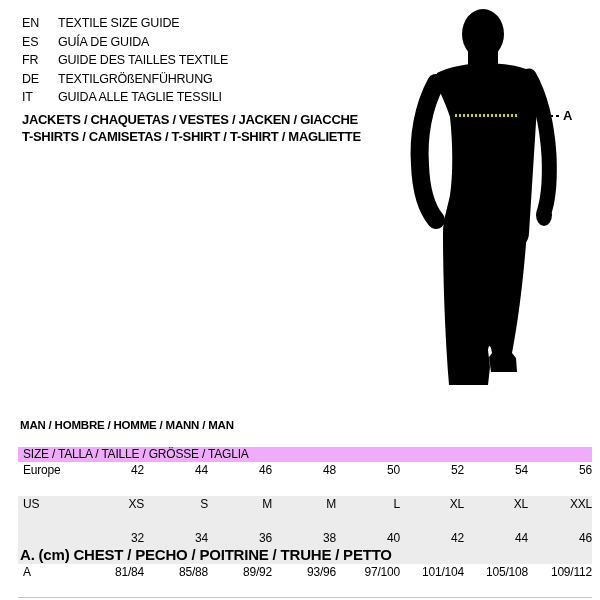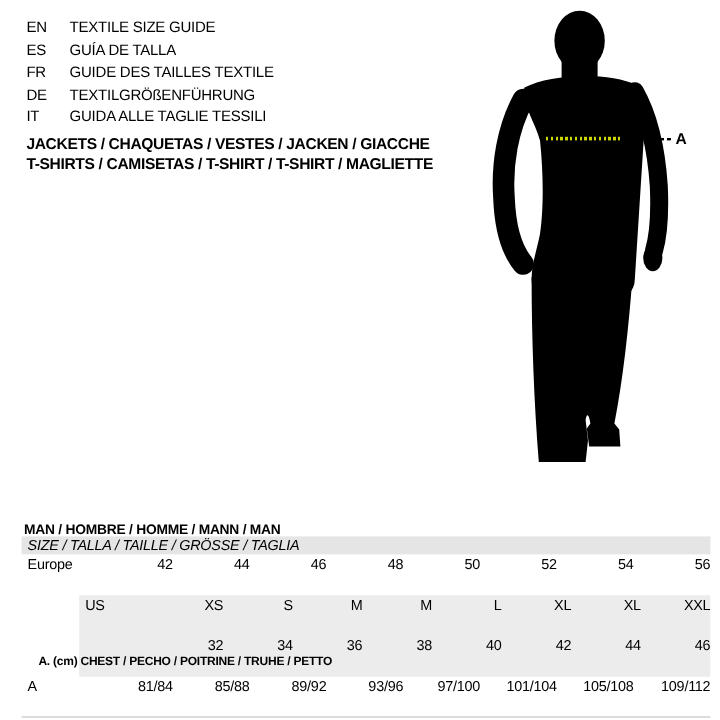--- a/index.html
+++ b/index.html
@@ -71,73 +71,71 @@
 
   
   .section-title {
     position: absolute;
     left: 20px;
     top: 419px;
     font-size: 11.5px;
     font-weight: bold;
     letter-spacing: -0.2px;
     white-space: nowrap;
-    margin-top: 17px;
   }
 
   
   .size-table {
     position: absolute;
     left: 18px;
     top: 447px;
     width: 574px;
     font-size: 12px;
     letter-spacing: -0.2px;
   }
   .st-header {
-    background: #e5e5e5;
+    background: #f0abfc;
     height: 15px;
     line-height: 15px;
     padding-left: 5px;
     white-space: nowrap;
-    font-style: italic;
   }
   .st-row {
     display: grid;
     grid-template-columns: 62px repeat(8, 1fr);
     height: 34px;
     line-height: 17px;
   }
-  .st-row.shaded { background: #ececec; margin-left: 48px; }
+  .st-row.shaded { background: #ececec; }
   .st-row:last-child { border-bottom: 1px solid #c6c6c6; }
   .st-label { text-align: left; padding-left: 5px; }
   .st-val { text-align: right; }
 
   
   .footnote {
     position: absolute;
-    left: 32px;
+    left: 20px;
     top: 546px;
-    font-size: 10px;
+    font-size: 15px;
     font-weight: bold;
     letter-spacing: -0.2px;
     white-space: nowrap;
     text-align: center;
   }
 </style>
 </head>
 <body>
 
 <div class="canvas">
 
   <div class="lang-block">
     <span>EN</span>
     <span>TEXTILE SIZE GUIDE</span>
     <span>ES</span>
-    <span>GUÍA DE TALLA</span>
+    <span>GUÍA DE GUIDA</span>
     <span>FR</span>
     <span>GUIDE DES TAILLES TEXTILE</span>
     <span>DE</span>
     <span>TEXTILGRÖßENFÜHRUNG</span>
     <span>IT</span>
     <span>GUIDA ALLE TAGLIE TESSILI</span>
   </div>
 
   <div class="categories">
     <div>JACKETS / CHAQUETAS / VESTES / JACKEN / GIACCHE</div>

